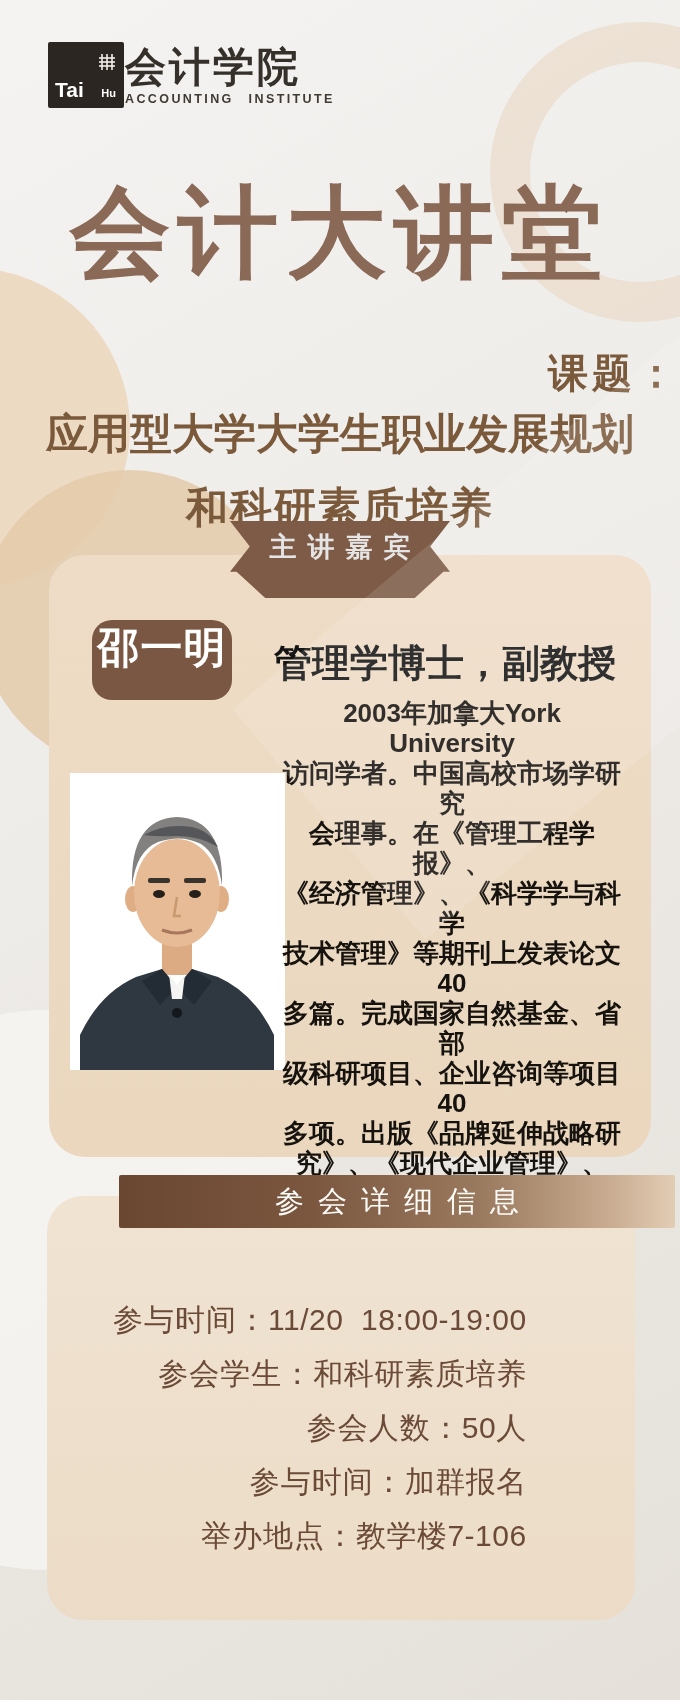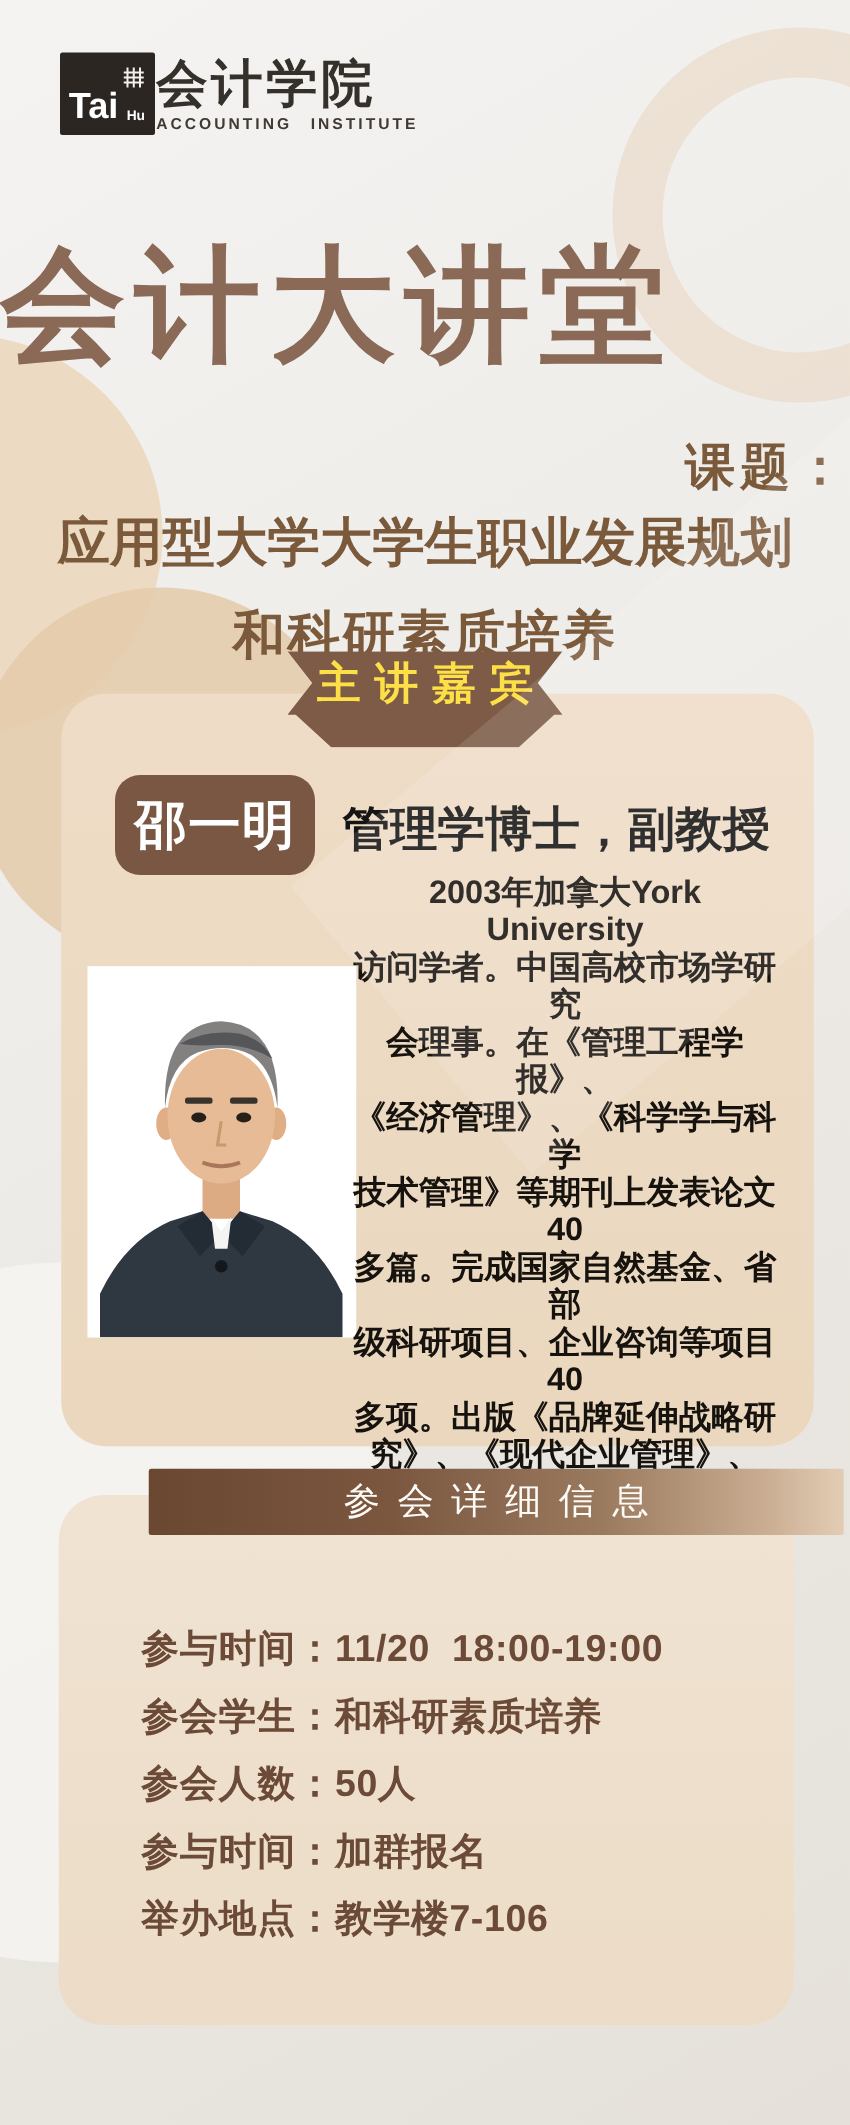--- a/index.html
+++ b/index.html
@@ -25,70 +25,70 @@
     background:rgba(255,255,255,.12);transform:rotate(-40deg);
     pointer-events:none;z-index:4;
   }
   
   .brand{position:absolute;left:48px;top:42px;display:flex;z-index:3;}
   .logo-square{
     position:relative;width:76px;height:66px;background:#2c2622;border-radius:2px;flex:0 0 auto;
   }
   .logo-tai{
     position:absolute;left:7px;bottom:6px;color:#fff;
-    font-size:29px;font-weight:900;letter-spacing:0;
+    font-size:21px;font-weight:900;letter-spacing:0;
   }
   .logo-hash{position:absolute;right:8px;top:11px;width:18px;height:18px;}
   .logo-hash svg{display:block;}
   .logo-hu{
     position:absolute;right:8px;bottom:9px;color:#fff;
     font-size:11px;font-weight:700;
   }
   .brand-text{margin-left:1px;padding-top:3px;}
   .brand-cn{
     font-size:41px;font-weight:900;color:#36302b;letter-spacing:3px;line-height:44px;
   }
   .brand-en{
     margin-top:3px;font-size:12.5px;font-weight:700;color:#403a33;
     letter-spacing:2.4px;word-spacing:9px;
   }
   
   .main-title{
-    position:absolute;left:0;top:192px;width:680px;margin:0;
-    font-size:100px;line-height:104px;font-weight:900;
+    position:absolute;left:0;top:180px;width:680px;margin:0;
+    text-align:center;font-size:100px;line-height:104px;font-weight:900;
     color:#8a6957;letter-spacing:8px;z-index:2;
   }
   .topic-label,.topic-line1,.topic-line2{
     position:absolute;left:0;width:680px;text-align:center;
     color:#7b5a3c;font-weight:900;z-index:2;
   }
   .topic-label{top:346px;font-size:40px;letter-spacing:4px;text-align:right;}
   .topic-line1{top:406px;font-size:42px;letter-spacing:0px;}
   .topic-line2{top:480px;font-size:42px;letter-spacing:2px;}
   
   .ribbon{
     position:absolute;left:230px;top:521px;width:220px;height:77px;
     background:#7d5b46;z-index:3;
     clip-path:polygon(0% 0%,100% 0%,91% 33%,100% 66%,97% 66%,84% 100%,16% 100%,3% 66%,0% 66%,9% 33%);
   }
   .ribbon span{
     display:block;height:52px;line-height:52px;text-align:center;
-    color:#fde047;font-size:35px;font-weight:700;
+    color:#e5e5e5;font-size:27px;font-weight:700;
     letter-spacing:11px;padding-left:11px;
   }
   
   .speaker-card{
     position:absolute;left:49px;top:555px;width:602px;height:602px;
     border-radius:36px;z-index:2;
     background:linear-gradient(180deg,#eedcc6 0%,#ead7be 100%);
   }
   .name-box{
-    position:absolute;left:43px;top:65px;width:160px;height:80px;
+    position:absolute;left:43px;top:65px;width:140px;height:80px;
     background:#7a5743;border-radius:20px;
-    display:flex;align-items:center;justify-content:center;
+    display:flex;align-items:flex-start;justify-content:center;
   }
   .name-box span{color:#fff;font-size:42px;font-weight:900;letter-spacing:1px;}
   .speaker-title{
     position:absolute;left:206px;top:83px;width:380px;
     text-align:center;font-size:38px;font-weight:900;color:#141414;
   }
   .photo{
     position:absolute;left:21px;top:218px;width:215px;height:297px;
     background:#ffffff;overflow:hidden;
   }
@@ -110,21 +110,21 @@
     letter-spacing:14px;padding-left:14px;
   }
   
   .info-card{
     position:absolute;left:47px;top:1196px;width:588px;height:424px;
     border-radius:36px;z-index:2;
     background:linear-gradient(180deg,#f0e3d2 0%,#ecdcc7 100%);
   }
   .info-rows{position:absolute;left:66px;top:107px;}
   .info-row{height:34px;line-height:34px;margin-bottom:20px;
-    font-size:30px;font-weight:700;color:#6b4a37;}
+    font-size:30px;font-weight:400;color:#6b4a37;text-align:right;}
   .info-label{letter-spacing:1px;}
   .info-value{white-space:pre-wrap;letter-spacing:0.5px;}
 </style>
 </head>
 <body>
 
 <div class="poster">
 
   <div class="decor ring-tr"></div>
   <div class="decor circ-l1"></div>

